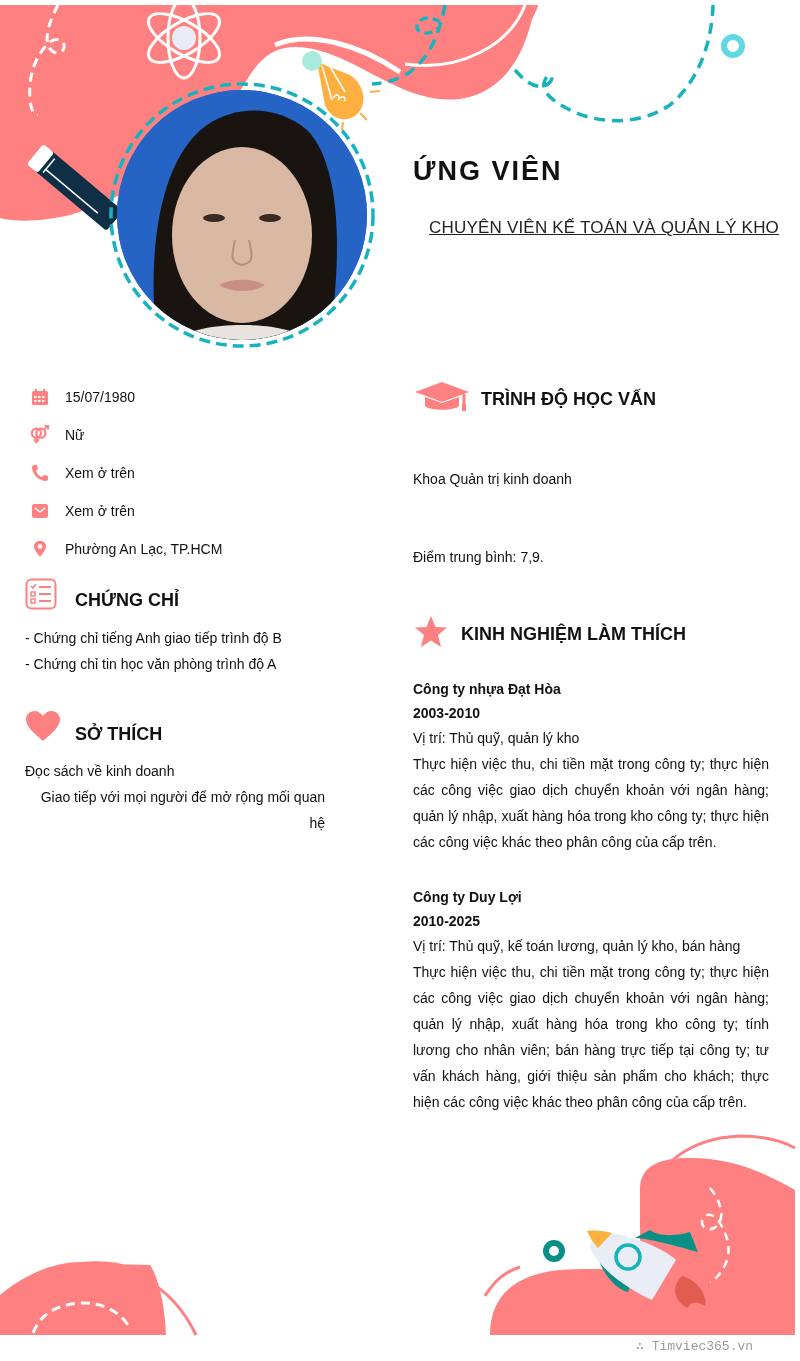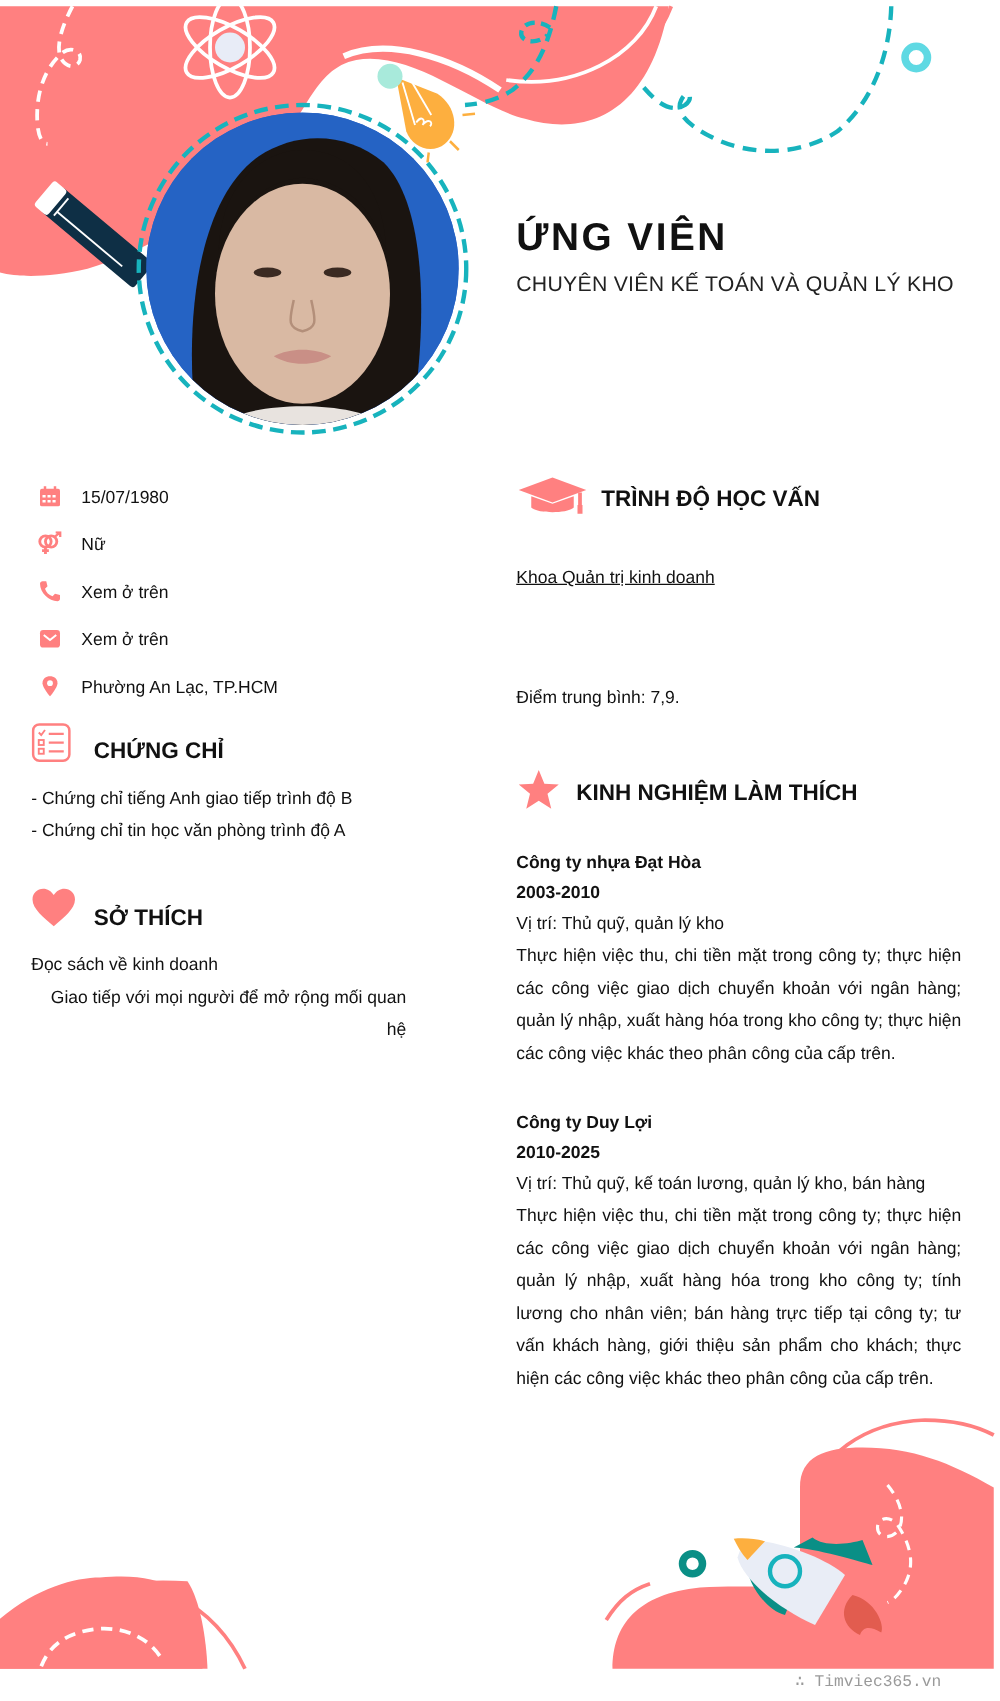--- a/index.html
+++ b/index.html
@@ -1,22 +1,22 @@
 <!DOCTYPE html>
 <html><head>
   <meta charset="utf-8">
   <style>
     html, body { margin:0; padding:0; background:#ffffff; }
     body { width:800px; height:1361px; position:relative; overflow:hidden; font-family:"Liberation Sans", "DejaVu Sans", sans-serif; color:#111; }
     .page { position:absolute; left:0; top:0; width:800px; height:1361px; }
     .deco { position:absolute; left:0; top:0; }
     .abs { position:absolute; }
 
-    .name { position:absolute; left:413px; top:172px; font-size:31px; font-weight:700; letter-spacing:2px; color:#111; margin:0; }
-    .job-title { position:absolute; left:413px; top:218px; font-size:17px; color:#222; letter-spacing:0.2px; }
+    .name { position:absolute; left:413px; top:156px; font-size:27px; font-weight:700; letter-spacing:2px; color:#111; margin:0; }
+    .job-title { position:absolute; left:429px; top:218px; font-size:17px; color:#222; letter-spacing:0.2px;text-decoration:underline; }
 
     .photo-wrap { position:absolute; left:109px; top:82px; width:266px; height:266px; }
     .photo { position:absolute; left:8px; top:8px; width:250px; height:250px; border-radius:50%; overflow:hidden; background:#2b63c8; }
 
     .info-row { position:absolute; left:30px; height:24px; display:flex; align-items:center; }
     .info-row .ic { width:20px; height:20px; display:flex; align-items:center; justify-content:center; }
     .info-row .txt { position:absolute; left:35px; font-size:14px; color:#111; white-space:nowrap; }
 
     .sec-head { position:absolute; display:flex; align-items:center; }
     .sec-title { font-size:18px; font-weight:700; color:#111; white-space:nowrap; }
@@ -181,21 +181,21 @@
     <span>
       <svg width="56" height="34" viewBox="0 0 56 34">
           <path d="M28,2 L55,12 L28,22 L1,12 Z" fill="#ff8080"></path>
           <path d="M11,17 L11,26 C16,31 40,31 45,26 L45,17 L28,23 Z" fill="#ff8080"></path>
           <path d="M50,14 L50,26" stroke="#ff8080" stroke-width="3"></path>
           <rect x="48" y="24" width="4" height="7" fill="#ff8080"></rect>
         </svg>
     </span>
     <span class="sec-title" style="margin-left:11px;">TRÌNH ĐỘ HỌC VẤN</span>
   </div>
-  <div class="line" style="left:413px; top:448px;text-decoration:underline;">Khoa Quản trị kinh doanh</div>
+  <div class="line" style="left:413px; top:466px;">Khoa Quản trị kinh doanh</div>
   <div class="line" style="left:413px; top:544px;">Điểm trung bình: 7,9.</div>
 
   <div class="sec-head" style="left:414px; top:615px;">
     <span>
       <svg width="34" height="34" viewBox="0 0 34 34">
           <path d="M17,1 L21.5,12 L33,12.5 L24,20 L27,32 L17,25.5 L7,32 L10,20 L1,12.5 L12.5,12 Z" fill="#ff8080"></path>
         </svg>
     </span>
     <span class="sec-title" style="margin-left:13px;">KINH NGHIỆM LÀM THÍCH</span>
   </div>

